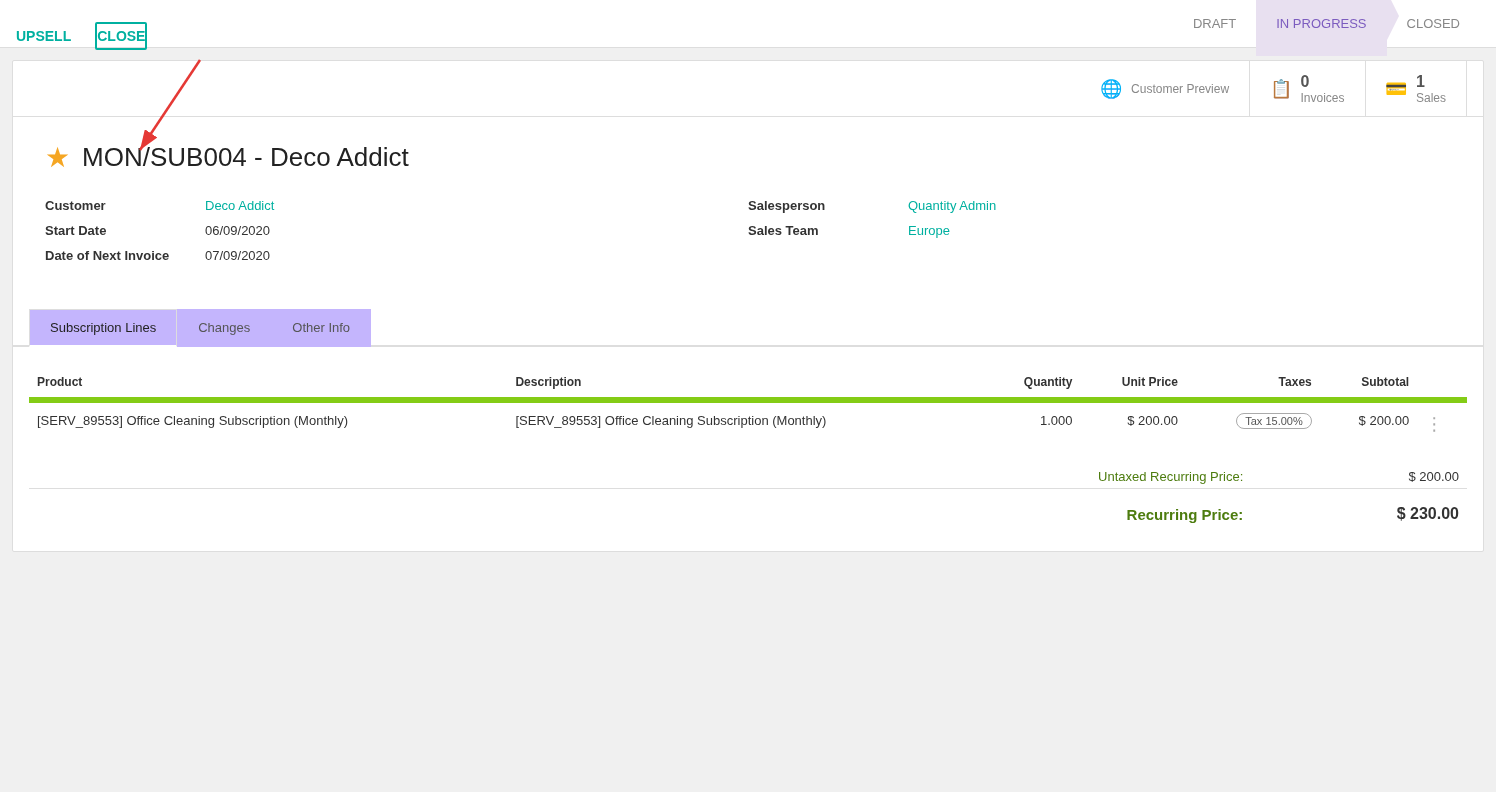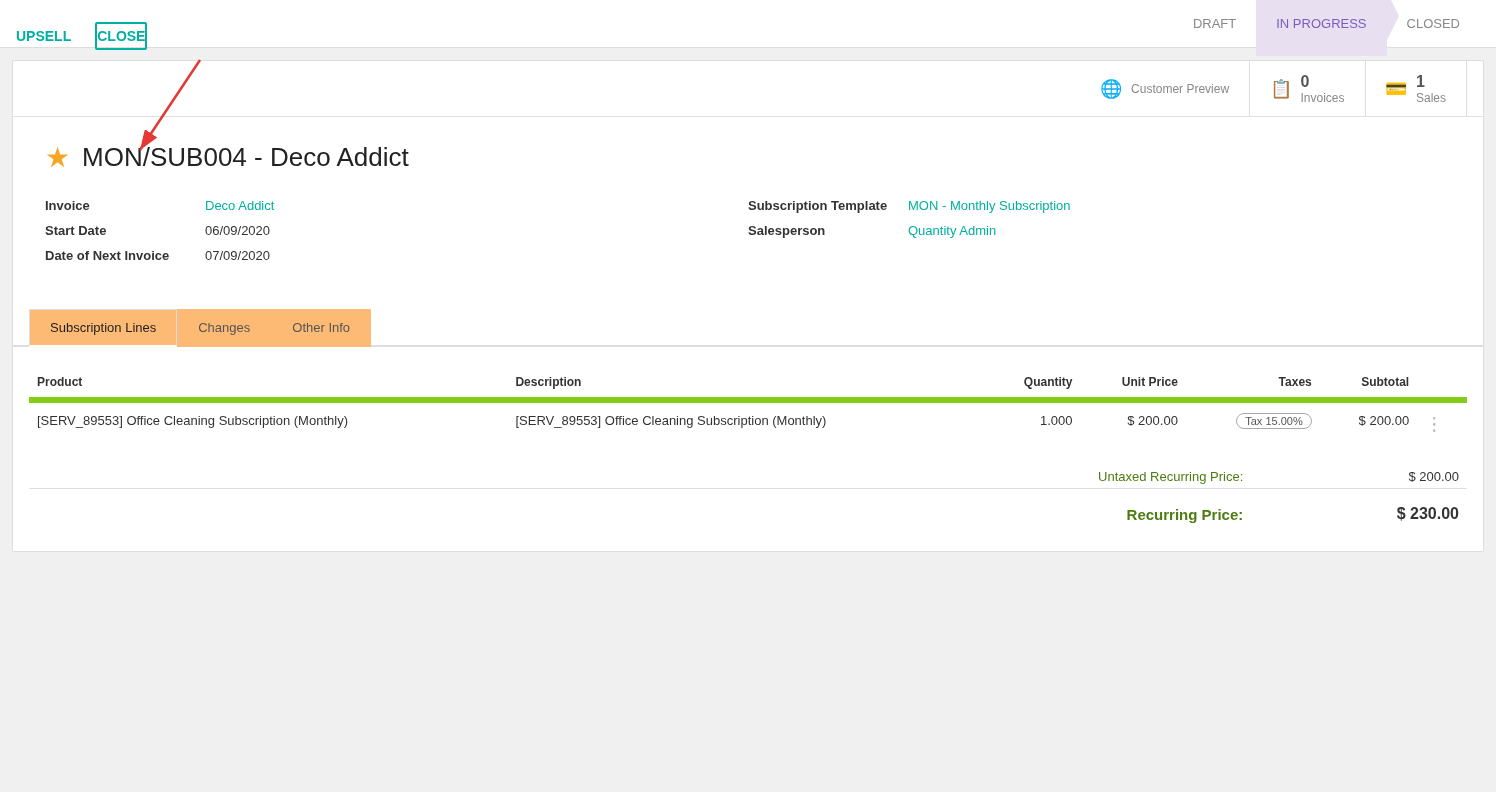--- a/index.html
+++ b/index.html
@@ -134,21 +134,21 @@
       padding: 0 16px;
     }
     .tab {
       padding: 10px 20px;
       cursor: pointer;
       font-size: 13px;
       color: #555;
       border: 1px solid transparent;
       border-bottom: none;
       margin-bottom: -2px;
-      background: #fdba74;
+      background: #c4b5fd;
     }
     .tab.active {
       border-color: #ddd;
       border-bottom: 2px solid #fff;
       color: #222;
       font-weight: 500;
     }
 
     
     .table-section { padding: 20px 16px; }
@@ -260,40 +260,40 @@
 
   <div class="record-header">
     <div class="record-title">
       <span class="star-icon">★</span>
       <h1>MON/SUB004 - Deco Addict</h1>
     </div>
 
     <div class="form-grid">
       <div class="form-col">
         <div class="form-row">
-          <span class="form-label">Invoice</span>
+          <span class="form-label">Customer</span>
           <span class="form-value link">Deco Addict</span>
         </div>
         <div class="form-row">
           <span class="form-label">Start Date</span>
           <span class="form-value">06/09/2020</span>
         </div>
         <div class="form-row">
           <span class="form-label">Date of Next Invoice</span>
           <span class="form-value">07/09/2020</span>
         </div>
       </div>
       <div class="form-col">
         <div class="form-row">
-          <span class="form-label">Subscription Template</span>
-          <span class="form-value link">MON - Monthly Subscription</span>
-        </div>
-        <div class="form-row">
           <span class="form-label">Salesperson</span>
           <span class="form-value link">Quantity Admin</span>
+        </div>
+        <div class="form-row">
+          <span class="form-label">Sales Team</span>
+          <span class="form-value link">Europe</span>
         </div>
       </div>
     </div>
   </div>
 
   <div class="tabs">
     <div class="tab active">Subscription Lines</div>
     <div class="tab">Changes</div>
     <div class="tab">Other Info</div>
   </div>

